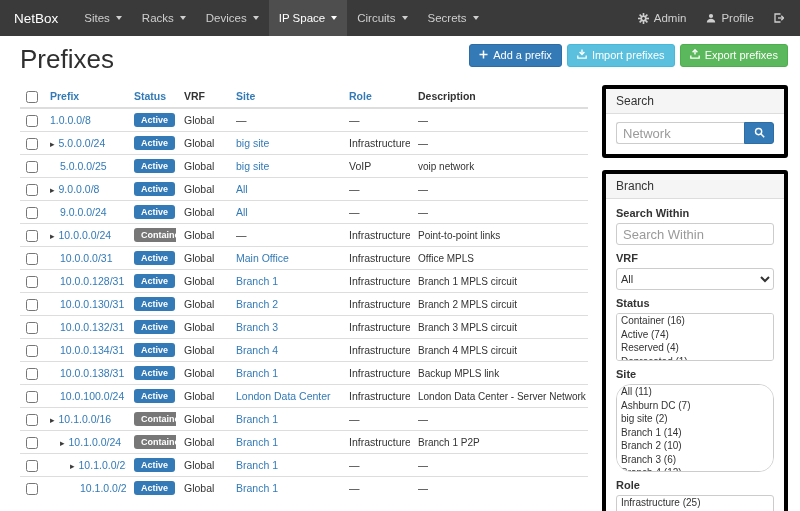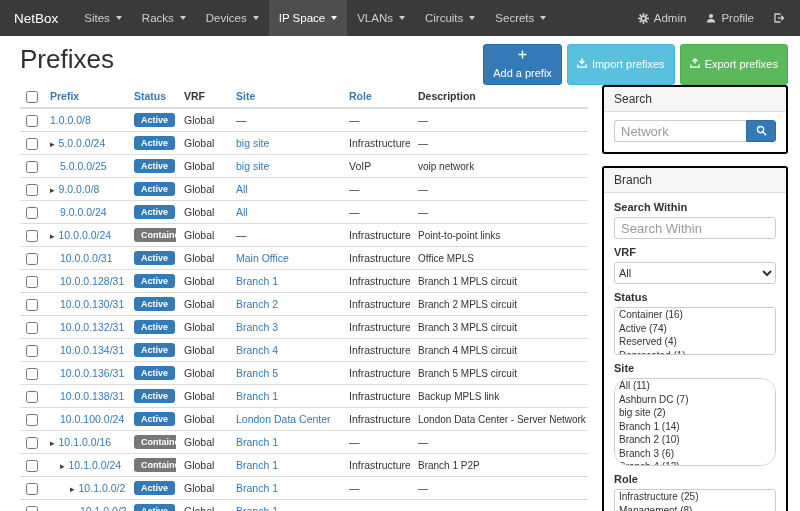--- a/index.html
+++ b/index.html
@@ -39,21 +39,21 @@
   .content { padding: 4px 12px 0 20px; }
   .page-head { display: flex; align-items: flex-start; }
   h1.page-title { font-size: 26px; font-weight: 400; margin: 4px 0 10px 0; color: #2f2f2f; }
   .actions { margin-left: auto; margin-top: 4px; display: flex; gap: 5px; }
   .btn {
     display: inline-flex; align-items: center; gap: 5px;
     font-family: "Liberation Sans", sans-serif;
     font-size: 11px; color: #fff; padding: 4px 9px; border-radius: 3px;
     border: 1px solid transparent; cursor: pointer; line-height: 13px; white-space: nowrap;
   }
-  .btn-primary { background: var(--primary, #337ab7); border-color: #2e6da4; flex-direction: column; }
+  .btn-primary { background: var(--primary, #337ab7); border-color: #2e6da4; }
   .btn-info    { background: var(--info, #5bc0de); border-color: #46b8da; }
   .btn-success { background: var(--success, #5cb85c); border-color: #4cae4c; }
 
   
   .main-row { display: flex; gap: 14px; align-items: flex-start; }
   .table-wrap { flex: 1; min-width: 0; }
   .sidebar { width: 186px; flex: none; }
 
   
   table.prefix-table { width: 100%; border-collapse: collapse; table-layout: fixed; font-size: 10.5px; }
@@ -72,21 +72,21 @@
   .row-caret { color: #3a3a3a; font-size: 9px; margin-right: 4px; display: inline-block; }
   .label {
     display: inline-block; font-size: 9px; font-weight: bold; color: #fff;
     padding: 2px 7px; border-radius: 3px; line-height: 10px;
   }
   .label-active { background: var(--primary, #337ab7); }
   .label-container { background: var(--label-default, #777); }
   .cell-desc { font-size: 10px; }
 
   
-  .panel { border: 2px solid #000000; border-radius: 3px; margin-bottom: 12px; background: #fff; }
+  .panel { border: 4px solid #000000; border-radius: 3px; margin-bottom: 12px; background: #fff; }
   .panel-heading {
     background: #f5f5f5; border-bottom: 1px solid #ddd; padding: 5px 10px;
     font-size: 12px; color: #333; border-radius: 3px 3px 0 0;
   }
   .panel-body { padding: 8px 10px 10px 10px; }
   .input-group { display: flex; }
   .text-input {
     width: 100%; height: 22px; border: 1px solid #ccc; border-radius: 3px;
     padding: 0 6px; font-size: 13px; font-family: "Liberation Sans", sans-serif; color: #333;
   }
@@ -130,24 +130,20 @@
         <div class="nav-item">
           <span>Racks</span>
           <span class="caret-down"></span>
         </div>
         <div class="nav-item">
           <span>Devices</span>
           <span class="caret-down"></span>
         </div>
         <div class="nav-item active">
           <span>IP Space</span>
-          <span class="caret-down"></span>
-        </div>
-        <div class="nav-item">
-          <span>VLANs</span>
           <span class="caret-down"></span>
         </div>
         <div class="nav-item">
           <span>Circuits</span>
           <span class="caret-down"></span>
         </div>
         <div class="nav-item">
           <span>Secrets</span>
           <span class="caret-down"></span>
         </div>
@@ -343,29 +339,20 @@
                 <td class="col-check"><input type="checkbox" style=""></td>
                 <td class="cell-prefix" style="padding-left: 18px;"><a class="link">10.0.0.134/31</a></td>
                 <td><span class="label label-active">Active</span></td>
                 <td>Global</td>
                 <td><a class="link">Branch 4</a></td>
                 <td>Infrastructure</td>
                 <td class="cell-desc">Branch 4 MPLS circuit</td>
               </tr>
               <tr>
                 <td class="col-check"><input type="checkbox" style=""></td>
-                <td class="cell-prefix" style="padding-left: 18px;"><a class="link">10.0.0.136/31</a></td>
-                <td><span class="label label-active">Active</span></td>
-                <td>Global</td>
-                <td><a class="link">Branch 5</a></td>
-                <td>Infrastructure</td>
-                <td class="cell-desc">Branch 5 MPLS circuit</td>
-              </tr>
-              <tr>
-                <td class="col-check"><input type="checkbox" style=""></td>
                 <td class="cell-prefix" style="padding-left: 18px;"><a class="link">10.0.0.138/31</a></td>
                 <td><span class="label label-active">Active</span></td>
                 <td>Global</td>
                 <td><a class="link">Branch 1</a></td>
                 <td>Infrastructure</td>
                 <td class="cell-desc">Backup MPLS link</td>
               </tr>
               <tr>
                 <td class="col-check"><input type="checkbox" style=""></td>
                 <td class="cell-prefix" style="padding-left: 18px;"><a class="link">10.0.100.0/24</a></td>

